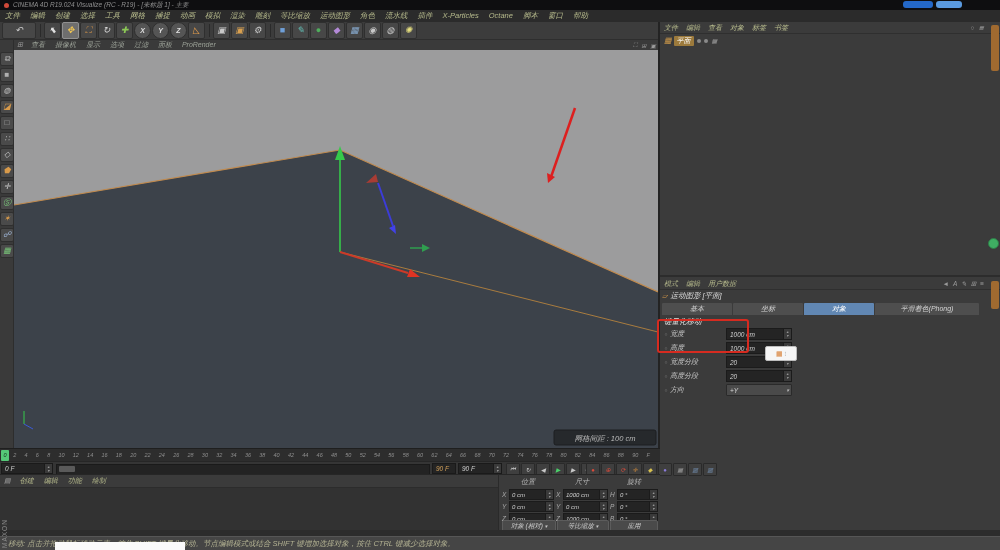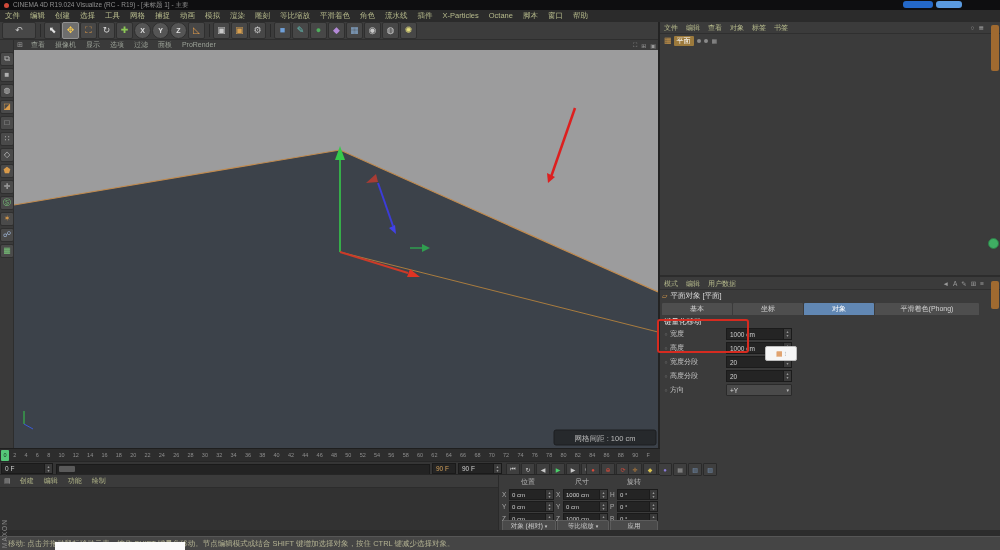--- a/index.html
+++ b/index.html
@@ -1,18 +1,18 @@
 <!DOCTYPE html>
 <html><head>
 <meta charset="utf-8">
 <style>
   html,body{margin:0;padding:0;background:#222;}
   #app{position:relative;width:1000px;height:550px;overflow:hidden;background:#3b3b3b;
        font-family:"Liberation Sans",sans-serif;-webkit-font-smoothing:antialiased;}
-  .abs{position:absolute;}
+  .abs{position:absolute;font-style:italic;}
   
   #titlebar{left:0;top:0;width:1000px;height:10px;background:#0e0e10;display:flex;align-items:center;}
   #title-logo{width:5px;height:5px;border-radius:50%;background:#d04a3a;margin:0 4px 0 4px;}
   #title-text{font-size:6.5px;color:#8f8f8f;white-space:nowrap;}
   .title-pill{position:absolute;top:1px;height:7px;border-radius:3px;}
   
   .menubar{display:flex;align-items:center;background:#2b2b2b;border-bottom:1px solid #1f1f1f;}
   #menubar{left:0;top:10px;width:1000px;height:12px;}
   .menu-item{padding:0 5px;font-size:7.5px;color:#b6ba8c;white-space:nowrap;line-height:12px;}
   
@@ -121,21 +121,21 @@
       <span class="menu-item">创建</span>
       <span class="menu-item">选择</span>
       <span class="menu-item">工具</span>
       <span class="menu-item">网格</span>
       <span class="menu-item">捕捉</span>
       <span class="menu-item">动画</span>
       <span class="menu-item">模拟</span>
       <span class="menu-item">渲染</span>
       <span class="menu-item">雕刻</span>
       <span class="menu-item">等比缩放</span>
-      <span class="menu-item">平滑着色</span>
+      <span class="menu-item">运动图形</span>
       <span class="menu-item">角色</span>
       <span class="menu-item">流水线</span>
       <span class="menu-item">插件</span>
       <span class="menu-item">X-Particles</span>
       <span class="menu-item">Octane</span>
       <span class="menu-item">脚本</span>
       <span class="menu-item">窗口</span>
       <span class="menu-item">帮助</span>
     </div>
 
@@ -334,21 +334,21 @@
       <span class="mini-icons" id="am-right-icons">
           <span>◄</span>
           <span>A</span>
           <span>✎</span>
           <span>⊞</span>
           <span>≡</span>
         </span>
     </div>
     <div id="am-title-row">
       <span id="am-title-icon">▱</span>
-      <span id="am-title">平面对象 [平面]</span>
+      <span id="am-title">运动图形 [平面]</span>
     </div>
     <div id="am-tabs">
         <div class="am-tab" style="width: 70px;">基本</div>
         <div class="am-tab" style="width: 70px;">坐标</div>
         <div class="am-tab active" style="width: 70px;">对象</div>
         <div class="am-tab" style="width: 104px;">平滑着色(Phong)</div>
       </div>
     <div id="am-section">键量化移动</div>
     <div id="am-rows">
         <div class="attr-row" style="top: 306px; left: 2px;">

